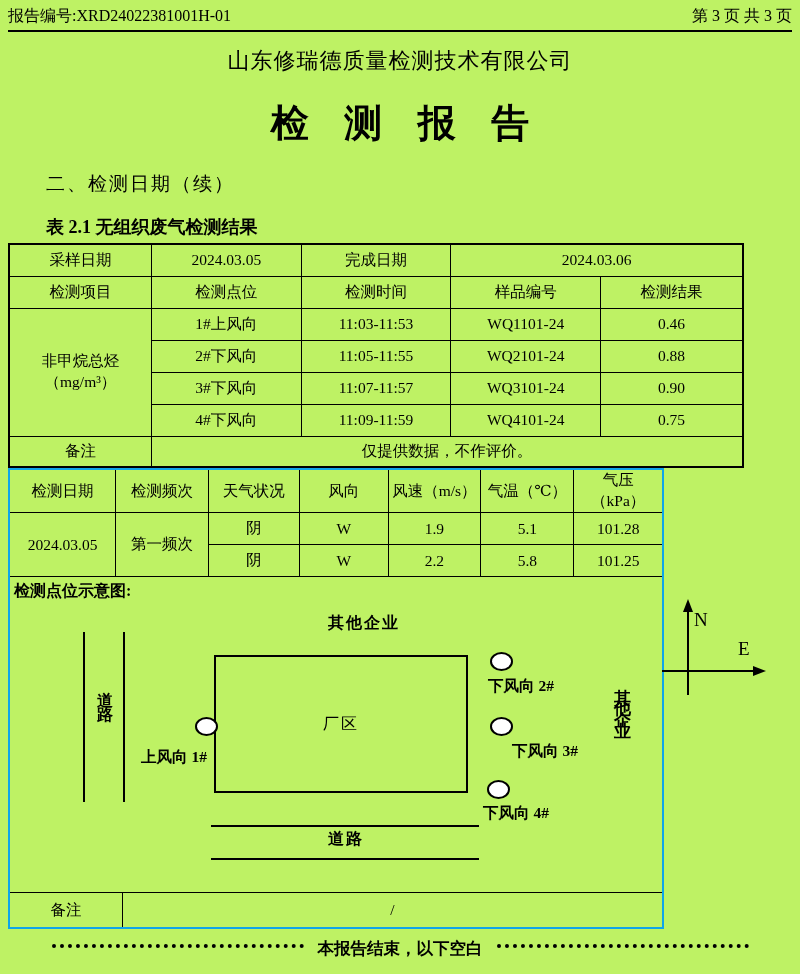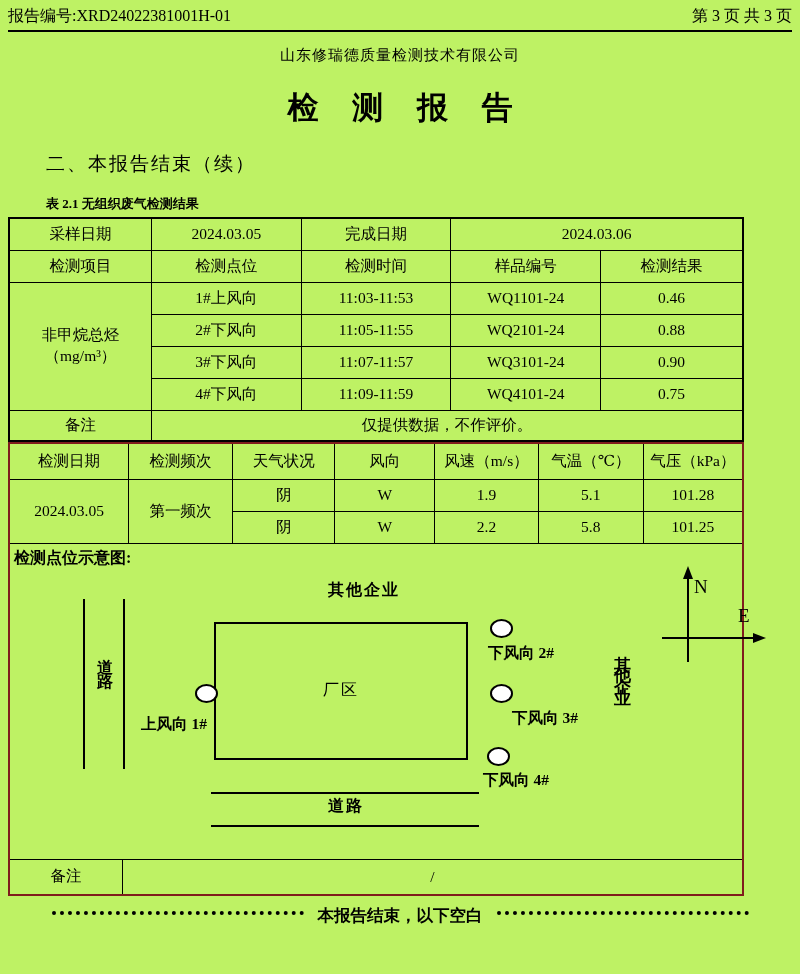--- a/index.html
+++ b/index.html
@@ -14,44 +14,44 @@
   }
 
   
   .doc-header {
     display: flex; justify-content: space-between; align-items: flex-end;
     margin: 6px 8px 0 8px;
     padding-bottom: 3px;
     border-bottom: 2px solid #000;
     font-size: 16px;
   }
-  .company-name { text-align: center; font-size: 15px; margin-top: 14px; letter-spacing: 1px; }
-  .report-title { text-align: center; font-size: 31px; font-weight: bold; letter-spacing: 13px; margin-top: 22px; text-indent: 13px; }
+  .company-name { text-align: center; font-size: 22px; margin-top: 14px; letter-spacing: 1px; }
+  .report-title { text-align: center; font-size: 38px; font-weight: bold; letter-spacing: 13px; margin-top: 22px; text-indent: 13px; }
   .section-heading { font-size: 19px; margin: 22px 0 0 46px; letter-spacing: 2px; }
 
   
-  .table-caption { font-size: 13px; font-weight: bold; margin: 18px 0 4px 46px; }
+  .table-caption { font-size: 18px; font-weight: bold; margin: 18px 0 4px 46px; }
   .caption-2 { margin-top: 26px; }
 
   
   table { border-collapse: collapse; table-layout: fixed; width: 736px; margin: 0 8px; }
   table.t1 { border: 2px solid #000; }
   td, th {
     border: 1px solid #000;
     font-weight: normal;
     text-align: center; vertical-align: middle;
     font-size: 15.5px;
     padding: 0 2px;
     overflow: hidden;
   }
   .t1 tr { height: 32px; }
   .t1 .remark-tr { height: 31px; }
 
   
-  .t2-wrap { width: 736px; margin: 0 8px; border: 2px solid #7f1d1d; }
+  .t2-wrap { width: 656px; margin: 0 8px; border: 2px solid #0ea5e9; }
   .t2-wrap table { width: 100%; margin: 0; border: none; }
   .t2 td { border-width: 0 1px 1px 0; }
   .t2 td:last-child { border-right: none; }
   .t2 tr { height: 32px; }
   .t2 tr.hdr { height: 35px; }
 
   
   .diagram { position: relative; width: 100%; height: 316px; border-bottom: 1px solid #000; font-size: 15.5px; }
   .diagram .abs { position: absolute; white-space: nowrap; font-weight: bold; }
   .vline { position: absolute; width: 2px; background: #000; }
@@ -92,21 +92,21 @@
 
 <div class="page">
 
   <div class="doc-header">
     <span>报告编号:XRD24022381001H-01</span>
     <span>第 3 页 共 3 页</span>
   </div>
 
   <div class="company-name">山东修瑞德质量检测技术有限公司</div>
   <div class="report-title">检 测 报 告</div>
-  <div class="section-heading">二、本报告结束（续）</div>
+  <div class="section-heading">二、检测日期（续）</div>
 
   <div class="table-caption">表 2.1 无组织废气检测结果</div>
   <table class="t1">
     <colgroup>
       <col style="width:19.4%">
         <col style="width:20.4%">
         <col style="width:20.4%">
         <col style="width:20.4%">
         <col style="width:19.4%">
     </colgroup>

